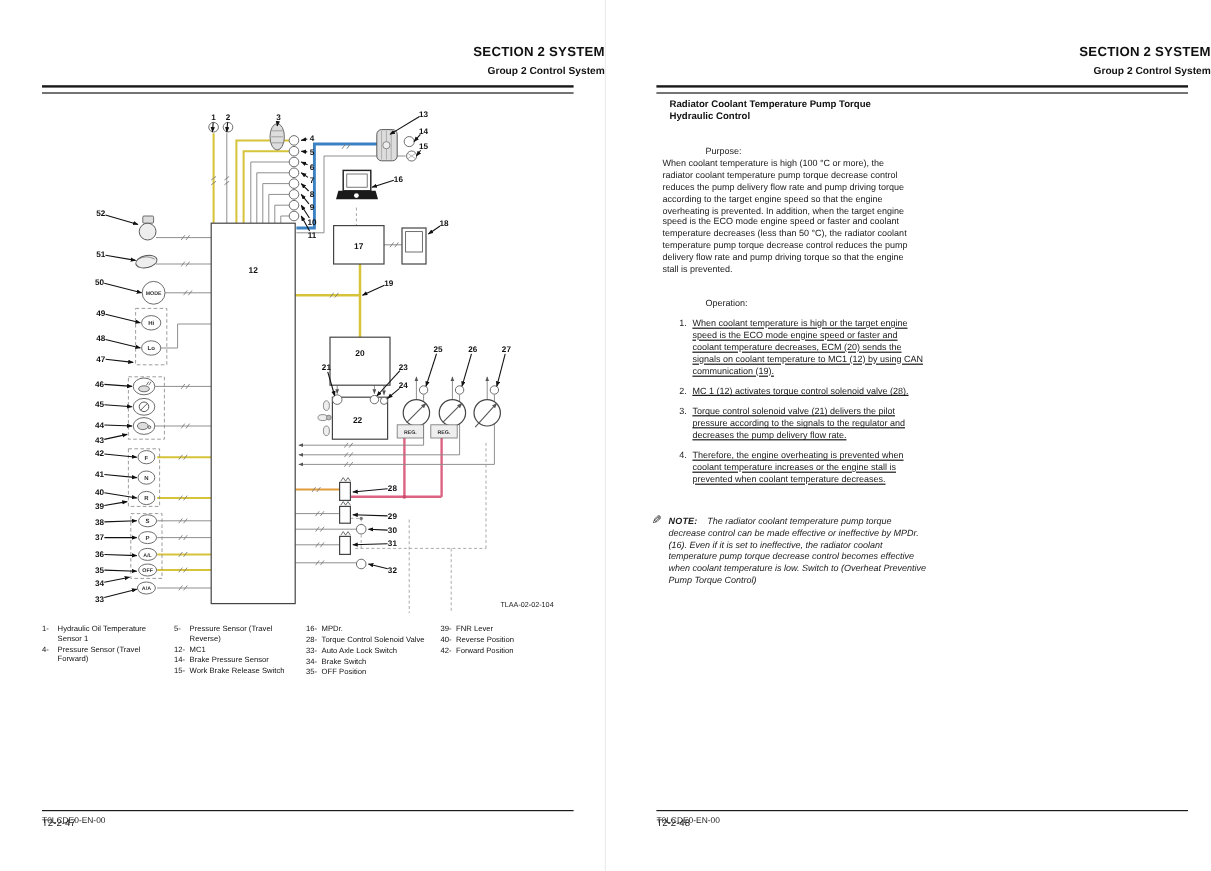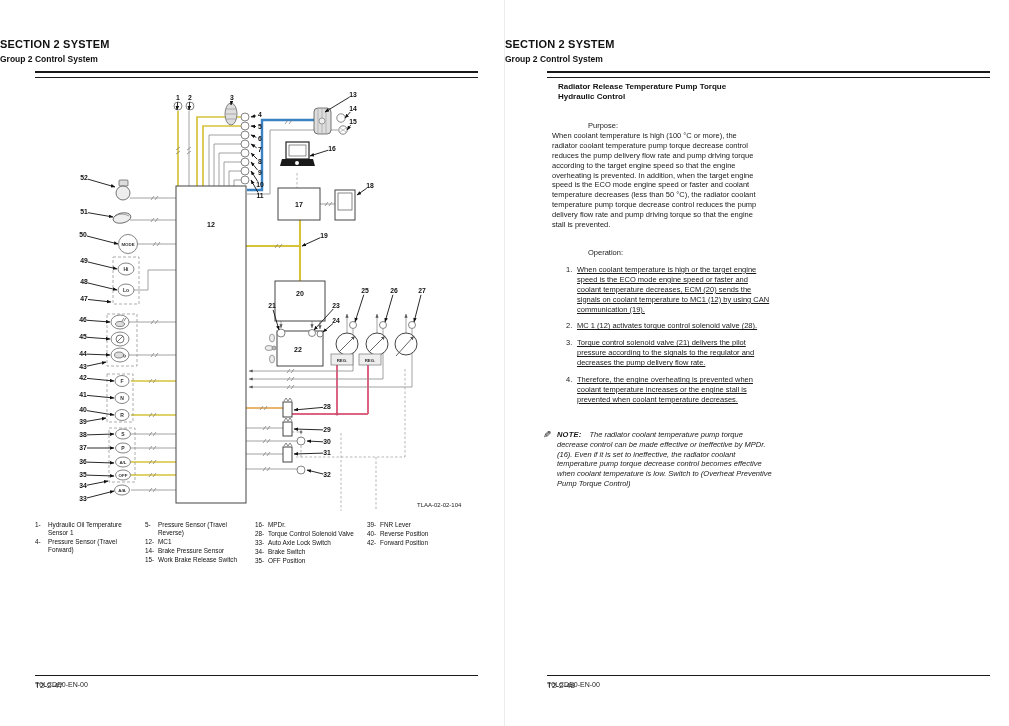--- a/index.html
+++ b/index.html
@@ -1,21 +1,21 @@
 <!DOCTYPE html>
 <html><head>
 <meta charset="utf-8">
 <style>
   html,body{margin:0;padding:0;}
   body{width:1009px;height:726px;background:#ffffff;font-family:"Liberation Sans",sans-serif;color:#1a1a1a;position:relative;overflow:hidden;}
   .page{position:absolute;top:0;width:504px;height:726px;background:#fff;}
   #page-left{left:0;}
   #page-right{left:505px;}
   .pg-divider{position:absolute;left:504px;top:0;width:1px;height:726px;background:#ececec;}
-  .hdr{position:absolute;top:38px;left:0;width:100%;text-align:left;}
+  .hdr{position:absolute;top:38px;left:0;width:100%;text-align:right;}
   .hdr-title{font-size:11px;font-weight:bold;letter-spacing:.2px;color:#111;}
   .hdr-sub{font-size:8.5px;font-weight:bold;margin-top:4px;color:#111;}
   .rule{position:absolute;top:71px;height:4px;border-top:2.4px solid #1a1a1a;border-bottom:0.8px solid #1a1a1a;}
   #page-left .rule{left:35px;width:443px;}
   #page-right .rule{left:42px;width:443px;}
   .ftr-line{position:absolute;top:675px;height:1px;background:#1a1a1a;}
   #page-left .ftr-line{left:35px;width:443px;}
   #page-right .ftr-line{left:42px;width:443px;}
   .ftr{position:absolute;top:681px;font-size:7px;}
   #page-left .ftr{left:35px;width:443px;}
@@ -477,21 +477,21 @@
 </div>
 
 <div class="page" id="page-right">
   <div class="hdr">
     <div class="hdr-title">SECTION 2 SYSTEM</div>
     <div class="hdr-sub">Group 2 Control System</div>
   </div>
   <div class="rule"></div>
 
   <div class="sec-title">
-    <div>Radiator Release Temperature Pump Torque</div>
+    <div>Radiator Coolant Temperature Pump Torque</div>
     <div>Hydraulic Control</div>
   </div>
 
   <div id="purpose">
     <div class="blk-label">Purpose:</div>
     <div class="body-txt">When coolant temperature is high (100 °C or more), the radiator coolant temperature pump torque decrease control reduces the pump delivery flow rate and pump driving torque according to the target engine speed so that the engine overheating is prevented. In addition, when the target engine speed is the ECO mode engine speed or faster and coolant temperature decreases (less than 50 °C), the radiator coolant temperature pump torque decrease control reduces the pump delivery flow rate and pump driving torque so that the engine stall is prevented.</div>
   </div>
 
   <div id="operation">
     <div class="blk-label">Operation:</div>

